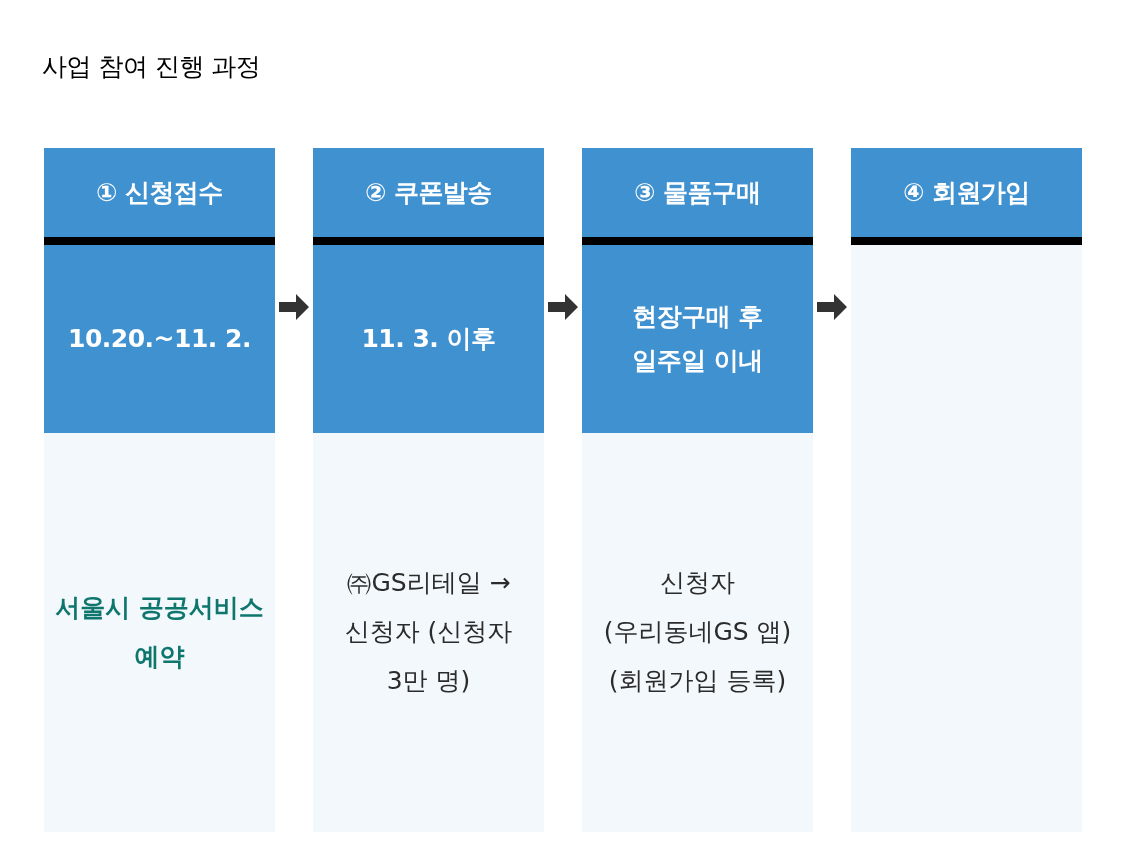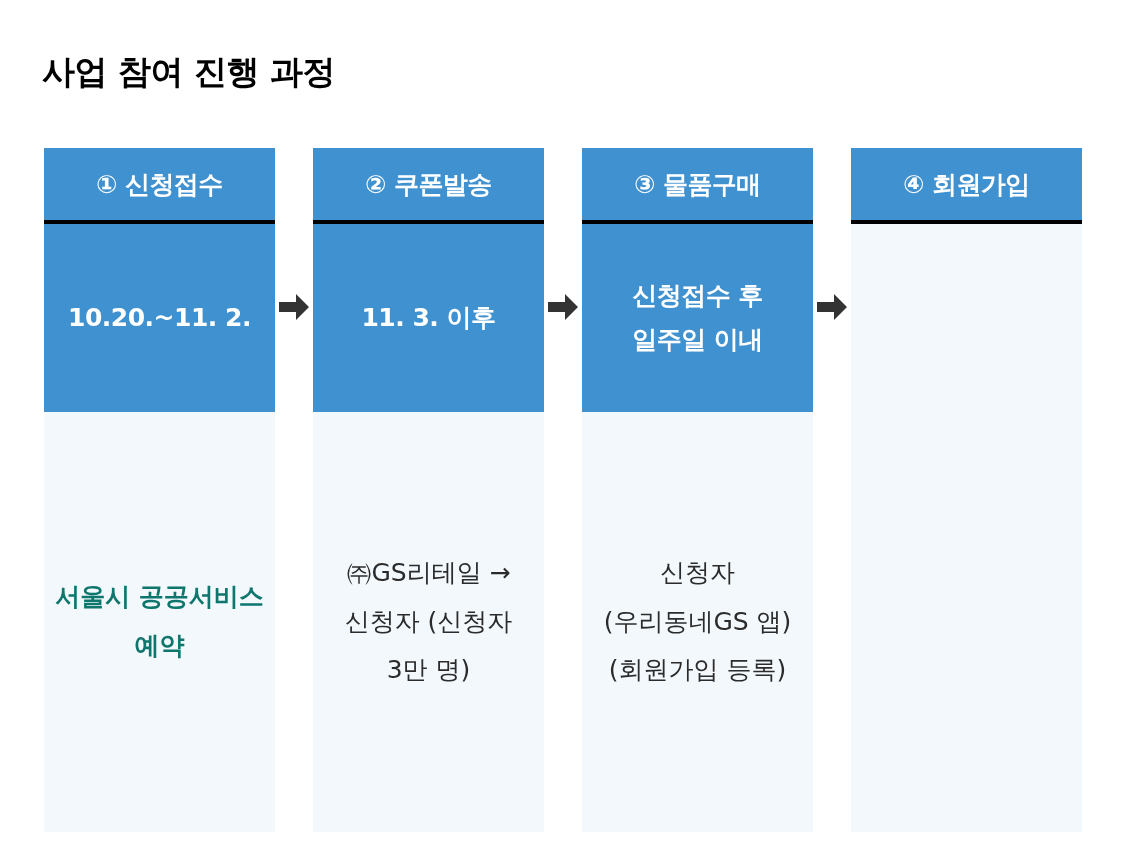--- a/index.html
+++ b/index.html
@@ -13,22 +13,22 @@
   .page {
     position: relative;
     width: 1125px;
     height: 852px;
     background: #ffffff;
   }
   .page-title {
     position: absolute;
     left: 42px;
     top: 52px;
-    font-size: 33px;
-    font-weight: bold;
+    font-size: 25px;
+    font-weight: normal;
     color: #000000;
     letter-spacing: -0.5px;
     line-height: 1.2;
     white-space: nowrap;
   }
   .flow {
     position: absolute;
     left: 44px;
     top: 148px;
     width: 1037px;
@@ -38,31 +38,31 @@
     align-items: stretch;
   }
   .card {
     width: 231px;
     flex: 0 0 231px;
     display: flex;
     flex-direction: column;
     background: #f2f8fc;
   }
   .card-head {
-    height: 76px;
+    height: 97px;
     background: #4091cf;
     color: #ffffff;
     font-size: 25px;
     font-weight: bold;
     letter-spacing: -0.6px;
     display: flex;
     align-items: center;
     justify-content: center;
     text-align: center;
-    border-bottom: 4px solid #000000;
+    border-bottom: 8px solid #000000;
   }
   .card-date {
     height: 188px;
     background: #4091cf;
     color: #ffffff;
     font-size: 25px;
     font-weight: bold;
     letter-spacing: -0.5px;
     line-height: 1.75;
     display: flex;
@@ -134,21 +134,21 @@
     </div>
 
     <div class="gap">
       <svg class="arrow" viewBox="0 0 30 28" aria-hidden="true">
         <polygon points="0,9 17,9 17,1 30,14 17,27 17,19 0,19" fill="#333333"></polygon>
       </svg>
     </div>
 
     <div class="card">
       <div class="card-head">③ 물품구매</div>
-      <div class="card-date">신청접수 후 일주일 이내</div>
+      <div class="card-date">현장구매 후 일주일 이내</div>
       <div class="card-body">신청자 (우리동네GS 앱) (회원가입 등록)</div>
     </div>
 
     <div class="gap">
       <svg class="arrow" viewBox="0 0 30 28" aria-hidden="true">
         <polygon points="0,9 17,9 17,1 30,14 17,27 17,19 0,19" fill="#333333"></polygon>
       </svg>
     </div>
 
     <div class="card">

